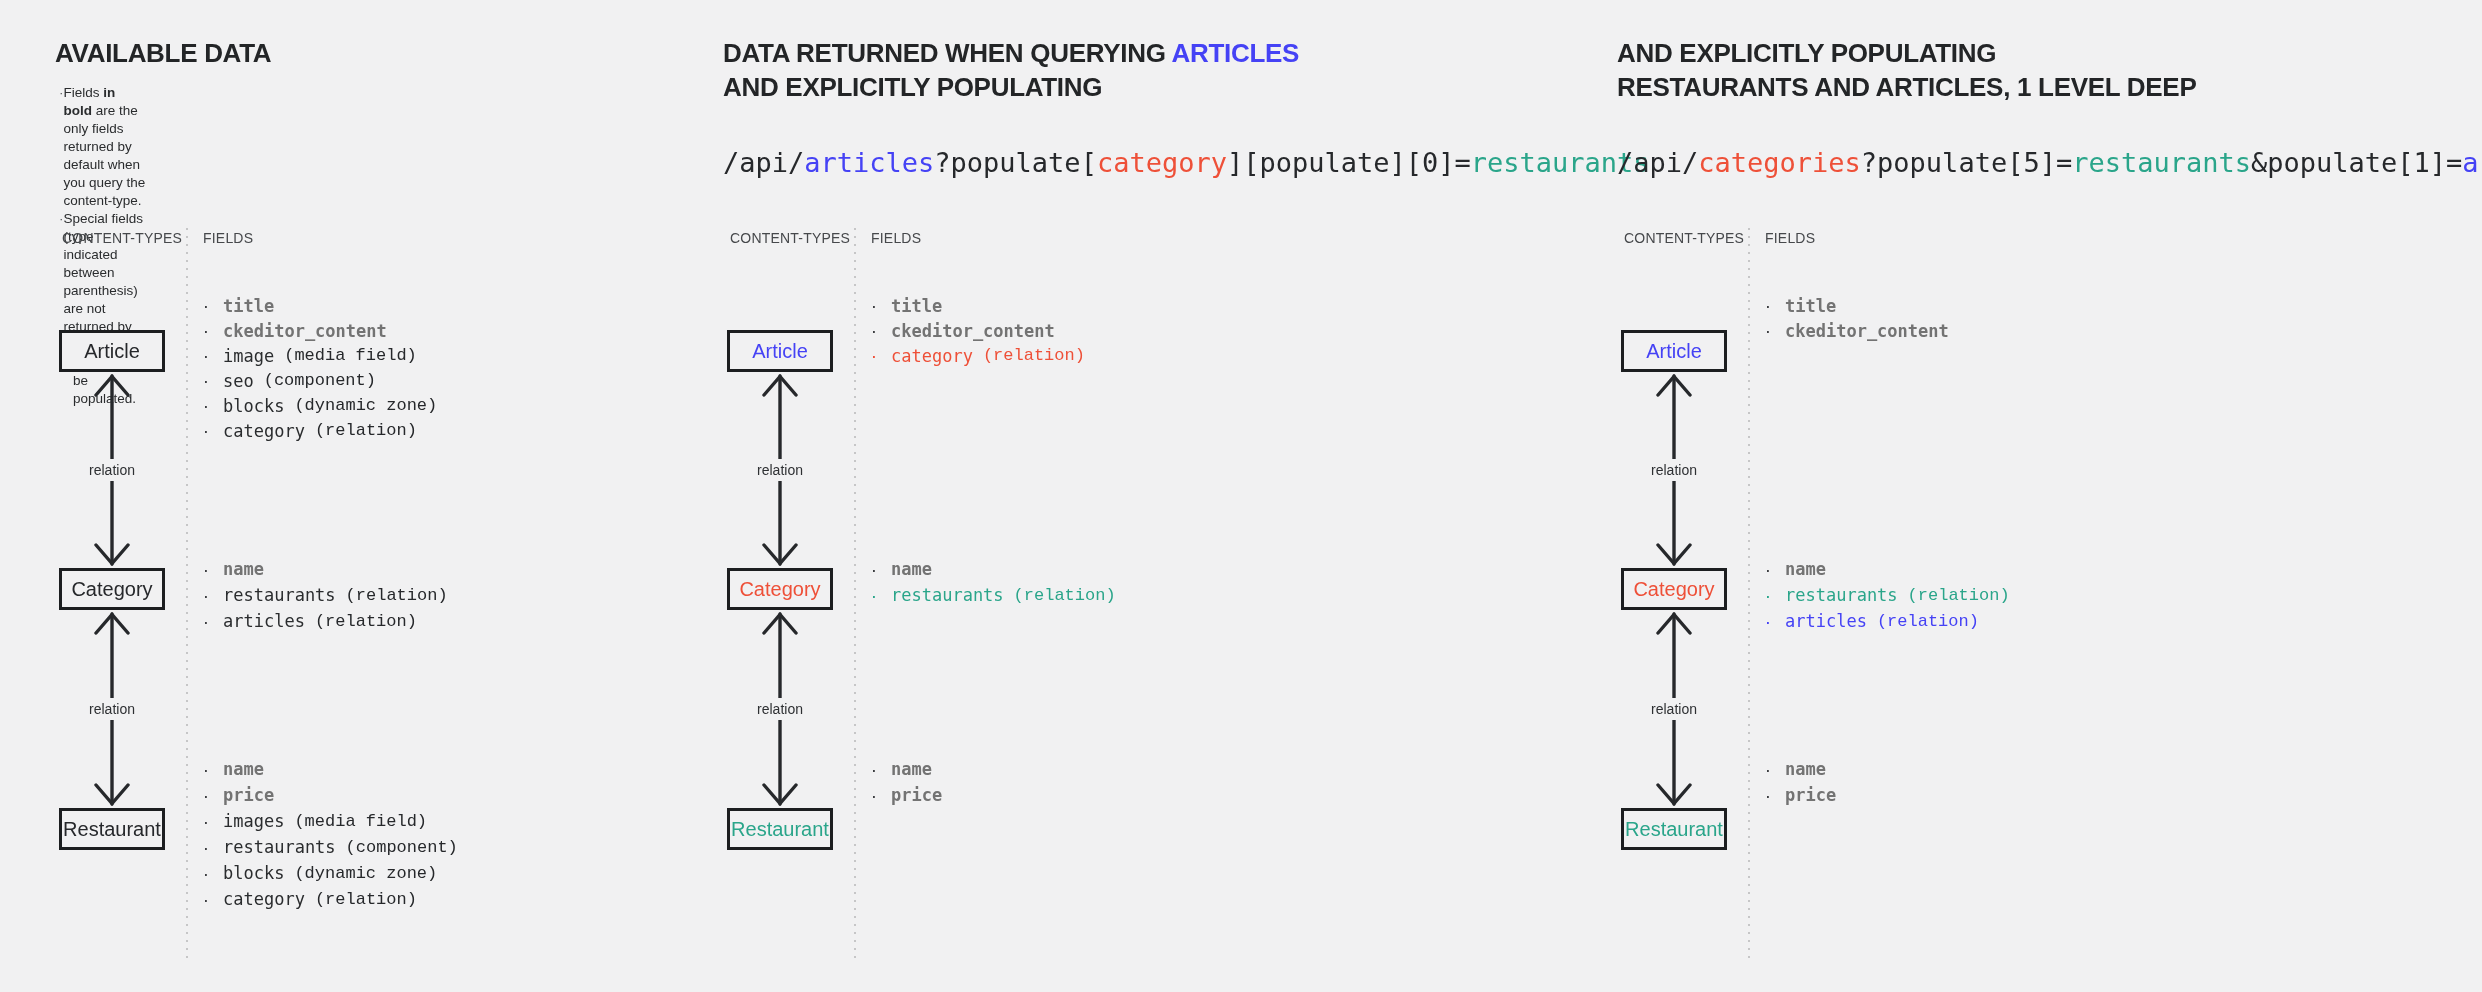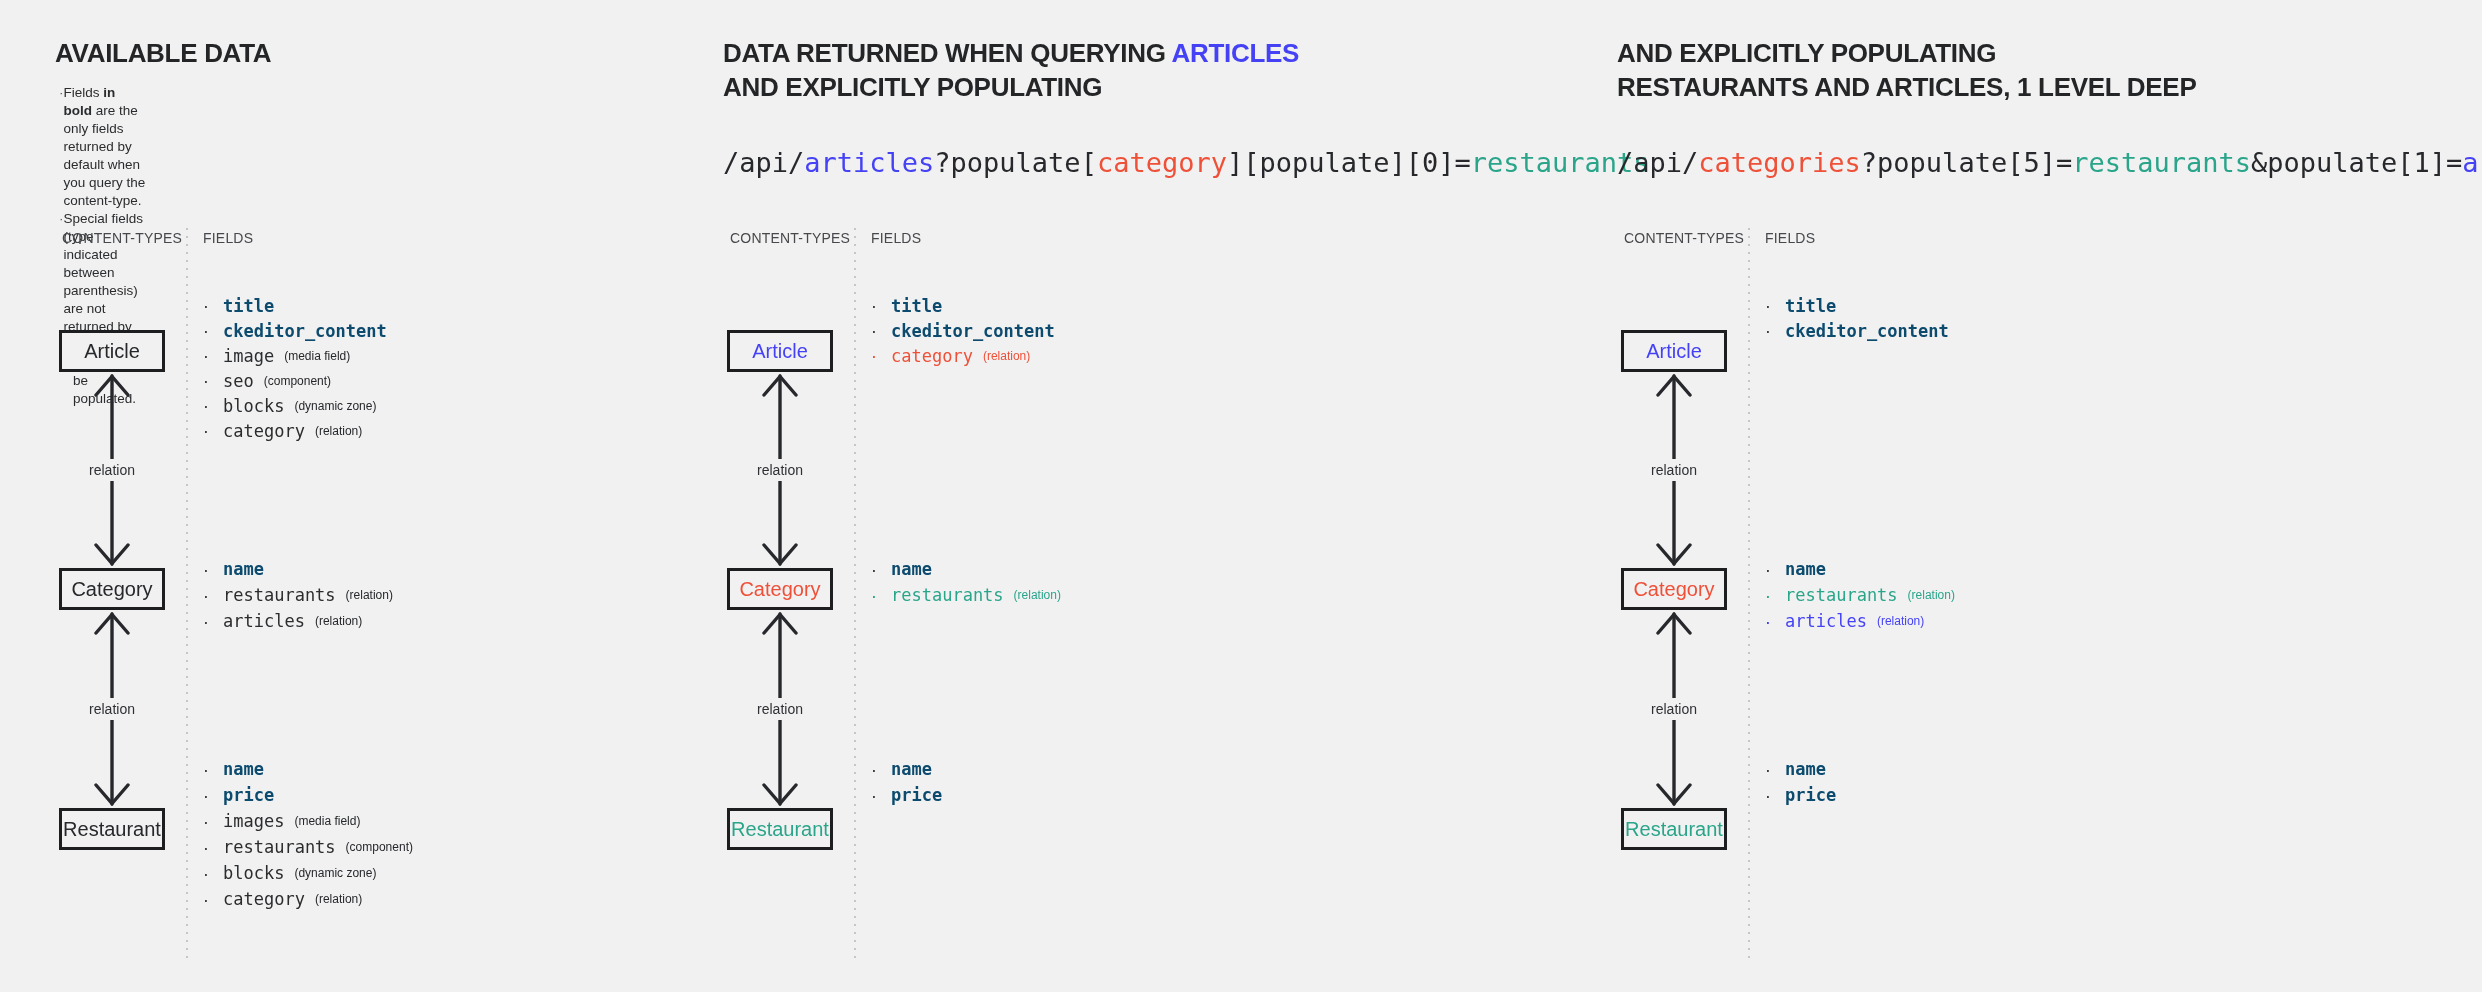--- a/index.html
+++ b/index.html
@@ -50,22 +50,22 @@
   .arrow { position: absolute; left: 34px; z-index: 1; }
   .relation {
     position: absolute; left: 57px; transform: translate(-50%, -50%);
     background: #f1f1f2; padding: 3px 4px; font-size: 14px; color: #2e3033; z-index: 3;
     white-space: nowrap;
   }
   .fields-group { position: absolute; left: 146px; }
   .field-row { display: flex; align-items: center; white-space: nowrap; }
   .f-bullet { width: 10px; margin-right: 12px; text-align: center; font-size: 19px; line-height: 1; color: #3a3c3f; }
   .f-name { font-family: "DejaVu Sans Mono", monospace; font-size: 17px; color: #2a2c2e; }
-  .f-name.bold { font-weight: bold; color: #0c4a6e; text-align: right; }
-  .f-type { margin-left: 10px; font-size: 12px; color: #26282b; }
+  .f-name.bold { font-weight: bold; color: #737373; text-align: right; }
+  .f-type { margin-left: 10px; font-size: 17px; color: #26282b; font-family: Liberation Mono, monospace; }
 </style>
 </head>
 <body>
 
 <div class="canvas" style="background: rgb(241, 241, 242);">
     <div class="panel" style="left: 55px;">
       <div class="title">
         <div class="title-line"><span>AVAILABLE DATA</span></div>
       </div>
       <div class="notes">

